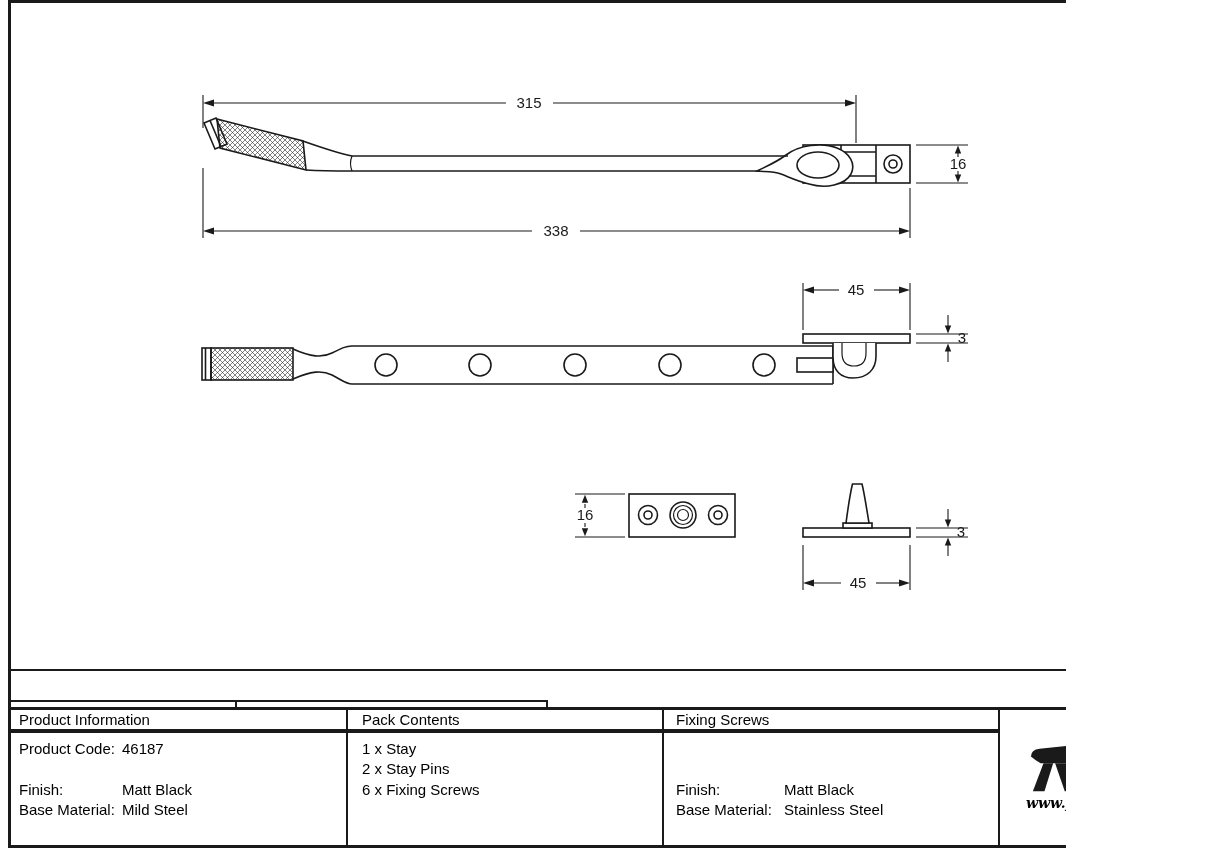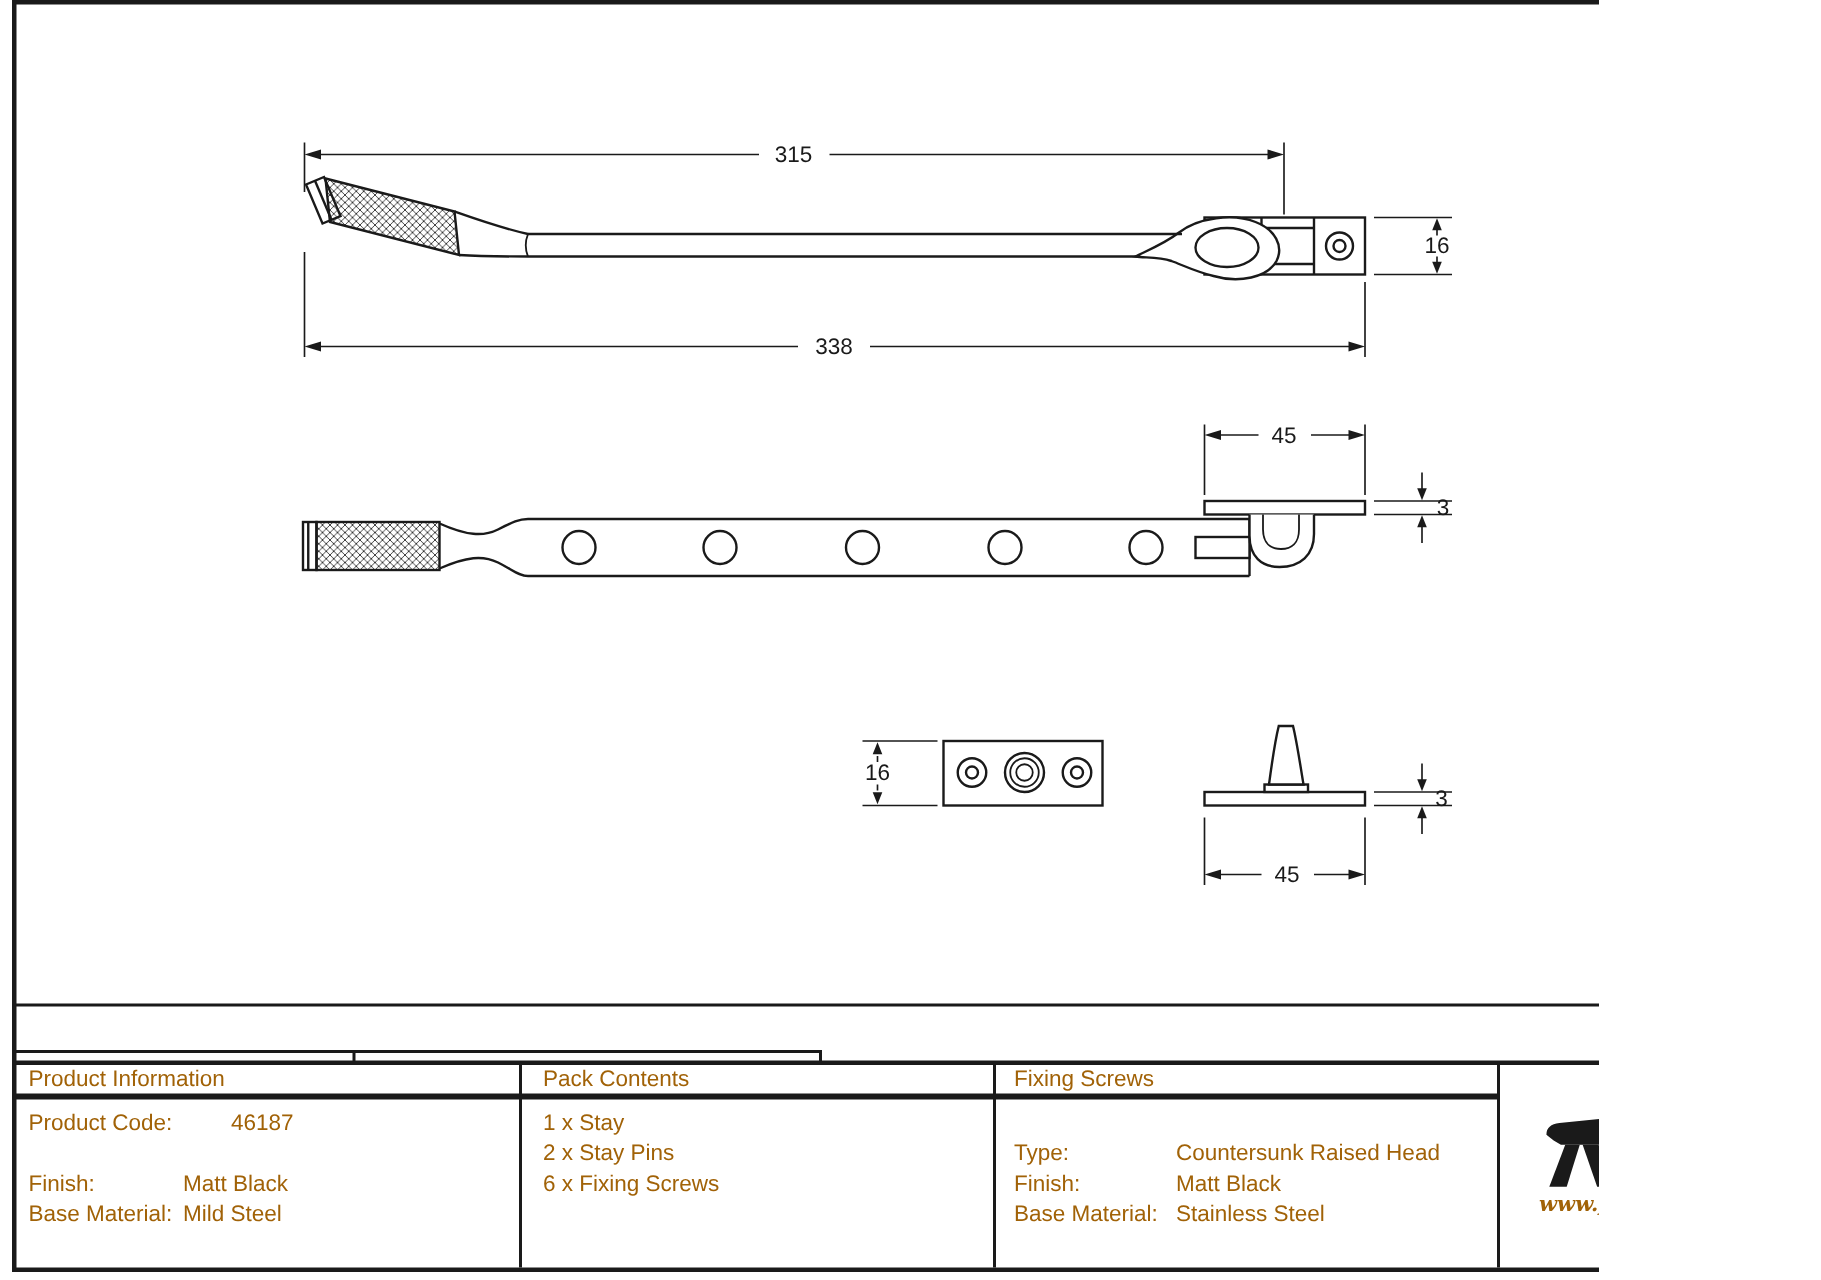--- a/index.html
+++ b/index.html
@@ -1,17 +1,17 @@
 <!DOCTYPE html>
 <html><head>
 <meta charset="utf-8">
 <style>
   html,body{margin:0;padding:0;background:#fff;}
   #sheet{position:relative;width:1066px;height:853px;background:#fff;overflow:hidden;
-         font-family:"Liberation Sans",sans-serif;color:#a16207;}
+         font-family:"Liberation Sans",sans-serif;color:#000000;}
   .abs{position:absolute;}
   .frame{position:absolute;left:8px;top:0;width:1203px;height:848px;
          border:3px solid #1a1a1a;box-sizing:border-box;}
   .hline{position:absolute;background:#1a1a1a;height:2px;}
   .vline{position:absolute;background:#1a1a1a;width:2px;}
   .note-text{position:absolute;left:19px;top:677px;font-size:15px;white-space:nowrap;}
   .th{position:absolute;font-size:15px;height:20px;line-height:20px;white-space:nowrap;}
   .trow{position:absolute;display:flex;font-size:15px;height:20px;line-height:20px;white-space:nowrap;}
   .lblA{display:inline-block;width:103px;}
   .lblB{display:inline-block;width:108px;}
@@ -189,41 +189,37 @@
   <div class="hline" style="left:8px;top:729px;width:992px;height:3.5px;"></div>
   <div class="vline" style="left:346px;top:709px;height:136px;"></div>
   <div class="vline" style="left:662px;top:709px;height:136px;"></div>
   <div class="vline" style="left:998px;top:708px;height:137px;"></div>
 
 
   <div class="th" style="left:19px;top:710px;">Product Information</div>
   <div class="th" style="left:362px;top:710px;">Pack Contents</div>
   <div class="th" style="left:676px;top:710px;">Fixing Screws</div>
 
-  <div class="trow" style="left:19px;top:739px;gap:32px;">
+  <div class="trow" style="left:19px;top:739px;">
     <span class="lblA">Product Code:</span>
     <span>46187</span>
   </div>
   <div class="trow" style="left:19px;top:780px;">
     <span class="lblA">Finish:</span>
     <span>Matt Black</span>
   </div>
   <div class="trow" style="left:19px;top:800px;">
     <span class="lblA">Base Material:</span>
     <span>Mild Steel</span>
   </div>
 
   <div class="trow" style="left:362px;top:739px;">1 x Stay</div>
   <div class="trow" style="left:362px;top:759px;text-align:center;">2 x Stay Pins</div>
   <div class="trow" style="left:362px;top:780px;">6 x Fixing Screws</div>
 
-  <div class="trow" style="left:676px;top:759px;">
-    <span class="lblB">Type:</span>
-    <span>Countersunk Raised Head</span>
-  </div>
   <div class="trow" style="left:676px;top:780px;">
     <span class="lblB">Finish:</span>
     <span>Matt Black</span>
   </div>
   <div class="trow" style="left:676px;top:800px;">
     <span class="lblB">Base Material:</span>
     <span>Stainless Steel</span>
   </div>
 
   <div>

